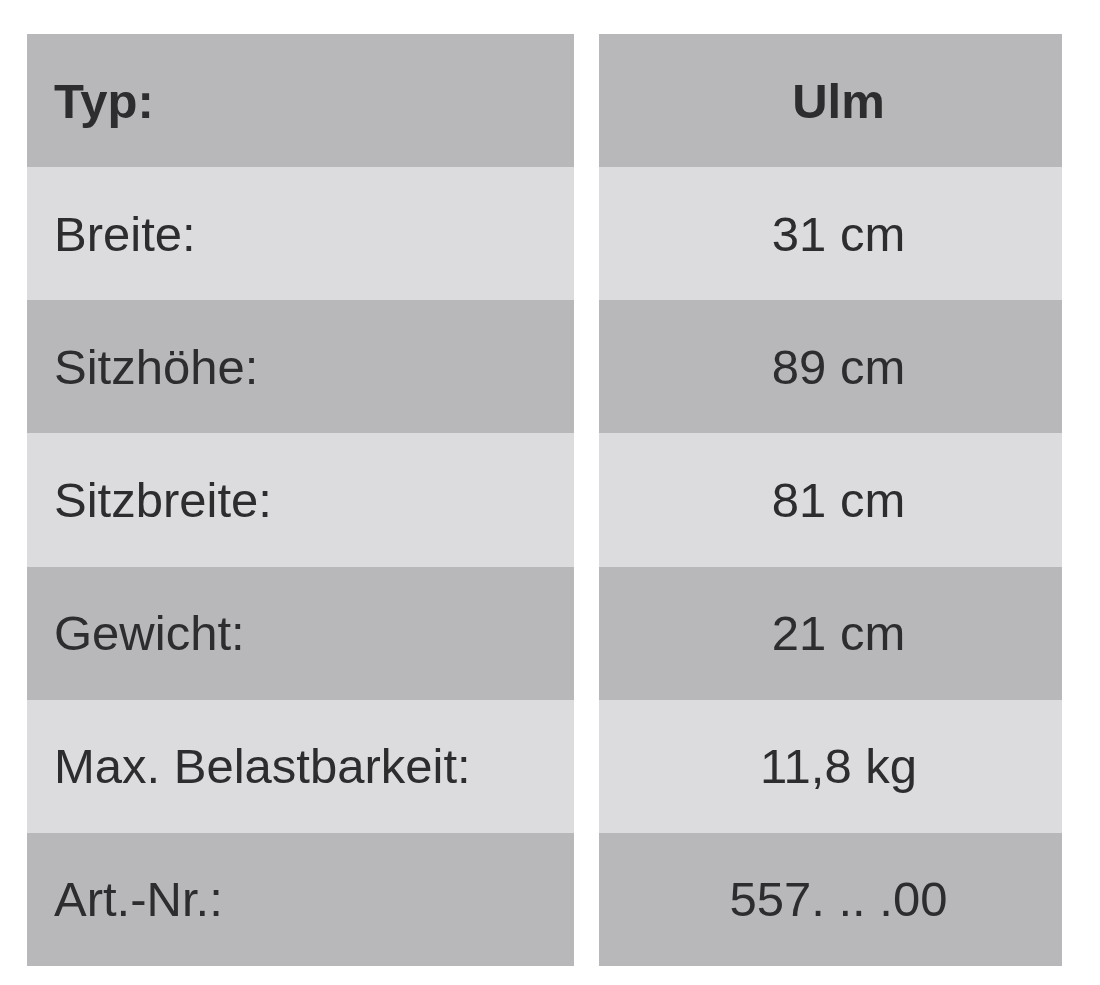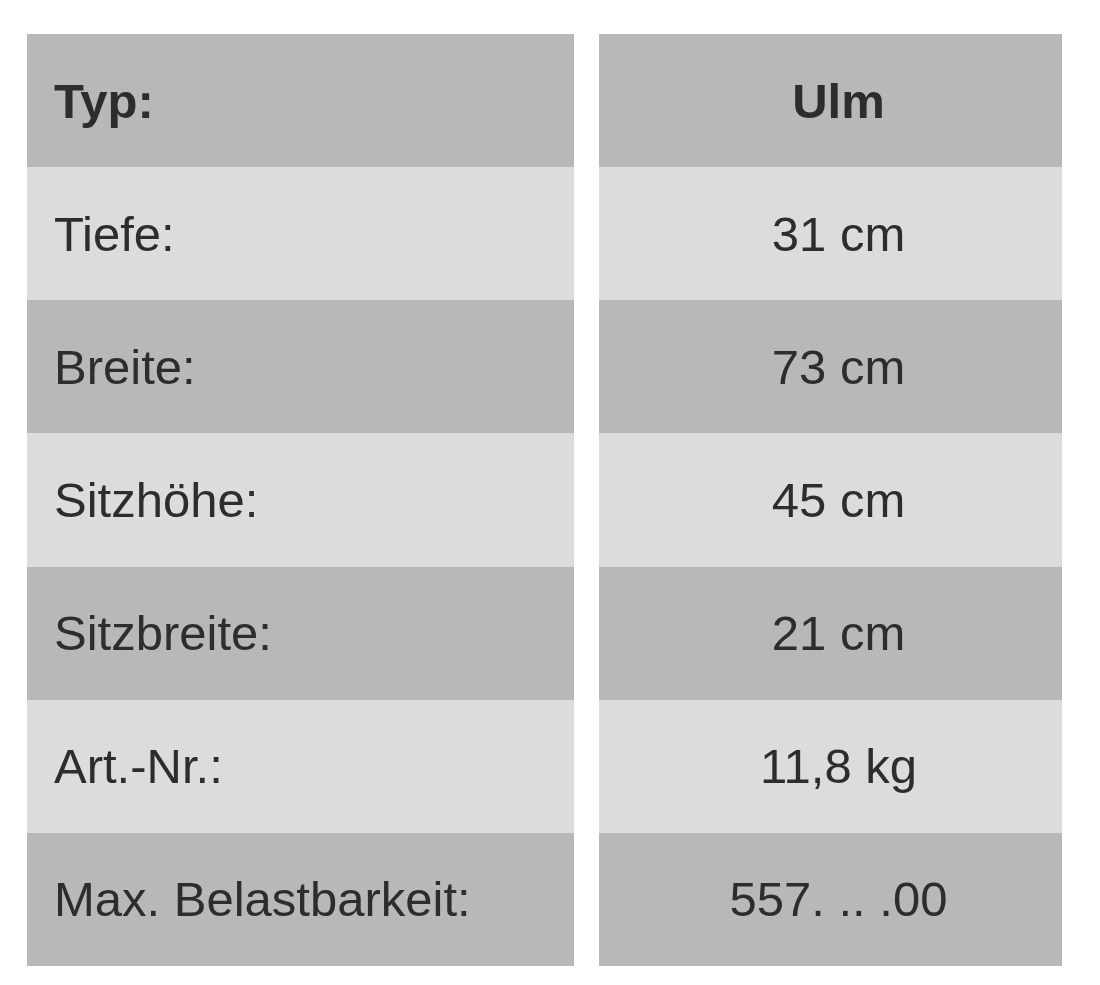--- a/index.html
+++ b/index.html
@@ -38,29 +38,29 @@
   .label-column .cell { padding-left: 27px; justify-content: flex-start; }
   .value-column .cell { justify-content: center; padding-left: 16px; }
   .cell.header { font-weight: bold; }
 </style>
 </head>
 <body style="background: rgb(255, 255, 255);">
 
 <div class="spec-table">
   <div class="column label-column">
     <div class="cell header">Typ:</div>
-  <div class="cell">Tiefe:</div>
       <div class="cell">Breite:</div>
       <div class="cell">Sitzhöhe:</div>
       <div class="cell">Sitzbreite:</div>
+      <div class="cell">Gewicht:</div>
+      <div class="cell">Max. Belastbarkeit:</div>
       <div class="cell">Art.-Nr.:</div>
-      <div class="cell">Max. Belastbarkeit:</div>
     </div>
   <div class="column value-column">
     <div class="cell header">Ulm</div>
   <div class="cell">31 cm</div>
-      <div class="cell">73 cm</div>
-      <div class="cell">45 cm</div>
+      <div class="cell">89 cm</div>
+      <div class="cell">81 cm</div>
       <div class="cell">21 cm</div>
       <div class="cell">11,8 kg</div>
       <div class="cell">557. .. .00</div>
     </div>
 </div>
 
 </body></html>

